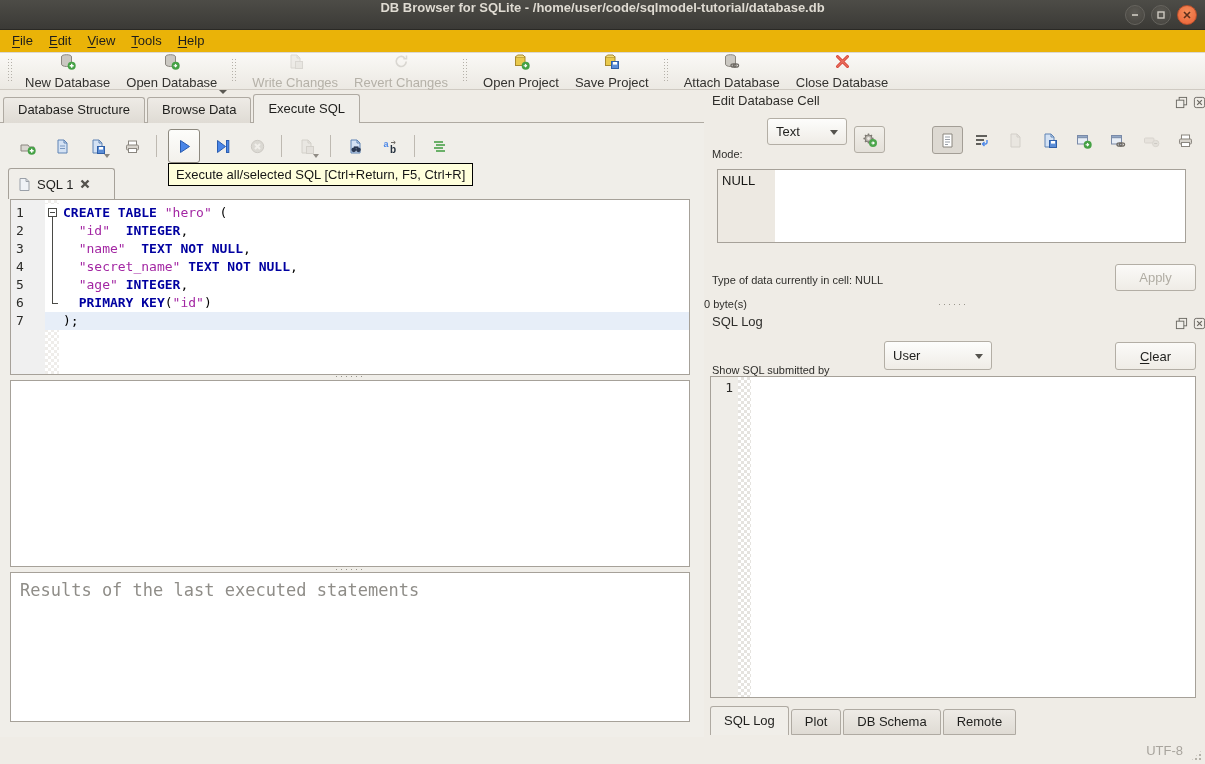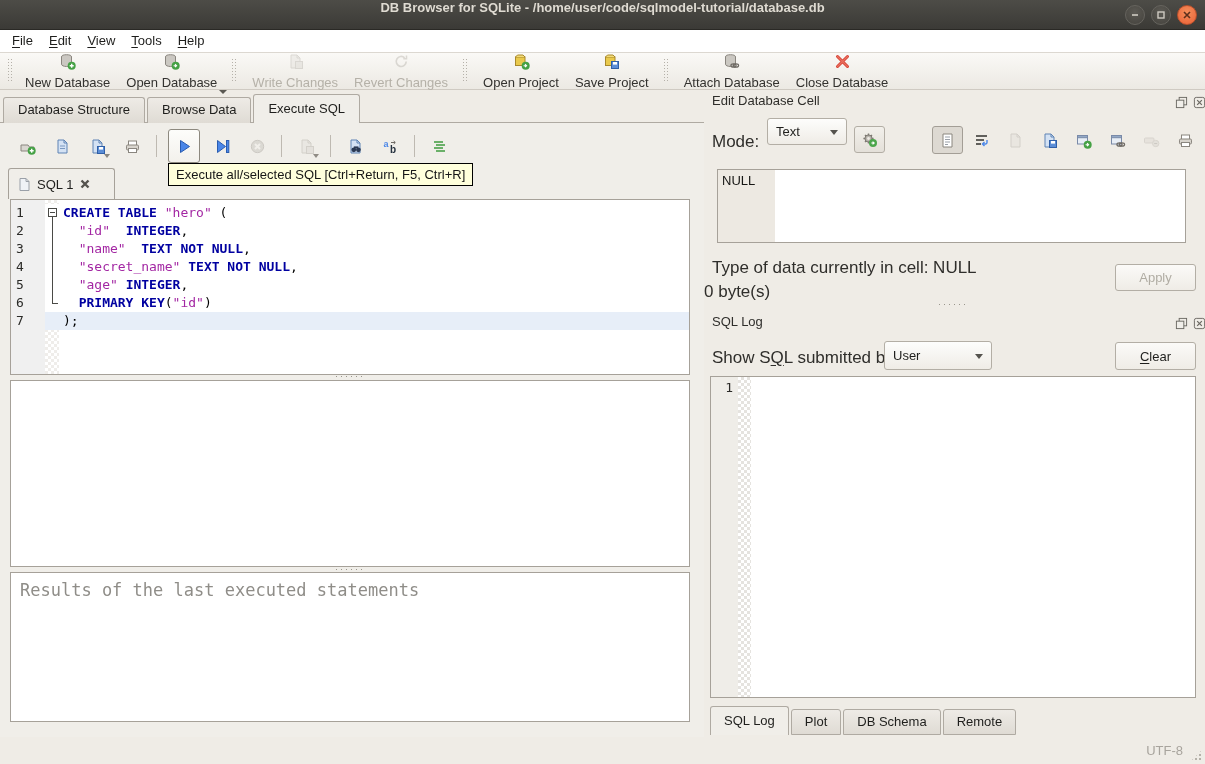--- a/index.html
+++ b/index.html
@@ -19,21 +19,21 @@
   .win-btn {
     width:20px; height:20px; border-radius:50%; display:flex; align-items:center; justify-content:center;
     background:radial-gradient(circle at 50% 35%, #5C5A54, #44423D); border:1px solid #66645E;
     color:#CFCBC2; font-size:11px; line-height:1; cursor:default;
   }
   .win-btn.close { background:radial-gradient(circle at 50% 35%, #F58E5A, #E96036); border:1px solid #B9502B; color:#5E2F1B; }
   .win-btn svg { display:block; }
   
   .menubar {
     position:absolute; left:0; top:30px; width:1205px; height:23px;
-    background:#ffffff; border-bottom:1px solid #DCD8D1; display:flex; align-items:stretch; padding-left:4px;
+    background:#eab308; border-bottom:1px solid #DCD8D1; display:flex; align-items:stretch; padding-left:4px;
   }
   .menu-item { padding:3px 8px 2px 8px; color:#1E1E1C; }
   .menu-item u { text-decoration:underline; text-underline-offset:2px; }
   
   .toolbar {
     position:absolute; left:0; top:53px; width:1205px; height:37px;
     background:linear-gradient(#FAF9F6,#ECE9E3); border-bottom:1px solid #CFCAC2;
     display:flex; align-items:center; padding:0 4px;
   }
   .tb-grip { width:7px; height:24px; margin:0 3px;
@@ -93,21 +93,21 @@
   .fold-end-h { position:absolute; left:6.5px; top:9px; width:6px; height:1px; background:#4A4A46; }
   
   .h-splitter { position:absolute; height:5px; display:flex; align-items:center; justify-content:center; }
   .h-splitter .dots { color:#8D897F; font-size:9px; letter-spacing:2px; line-height:5px; }
   .pane { position:absolute; background:#fff; border:1px solid #A6A199; }
   .results-placeholder { font-family:"DejaVu Sans Mono", monospace; font-size:17px; color:#8F8D88; padding:7px 9px; }
   
   .dock-title { position:absolute; font-size:13px; color:#2F2E2B; }
   .dock-btns { position:absolute; display:flex; gap:4px; }
   .dock-btn { width:14px; height:14px; display:flex; align-items:center; justify-content:center; }
-  .label13 { position:absolute; font-size:17px; color:#2F2E2B; }
+  .label13 { position:absolute; font-size:11px; color:#2F2E2B;margin-top:16px; }
   .combobox { position:absolute; background:linear-gradient(#FDFDFC,#EFECE6); border:1px solid #B3AEA5; border-radius:3px;
     display:flex; align-items:center; padding:0 8px; color:#1F1F1D; }
   .combobox .arrow { position:absolute; right:8px; top:50%; margin-top:-2px; width:0; height:0;
     border-left:4px solid transparent; border-right:4px solid transparent; border-top:5px solid #55534E; }
   .pushbtn { position:absolute; background:linear-gradient(#FBFAF8,#EFECE6); border:1px solid #B3AEA5; border-radius:3px;
     display:flex; align-items:center; justify-content:center; color:#1F1F1D; }
   .pushbtn.disabled { color:#B0ACA3; }
   .pushbtn u { text-decoration:underline; text-underline-offset:2px; }
   .iconbtn-row { position:absolute; display:flex; gap:3px; }
   .cell-iconbtn { width:31px; height:28px; display:flex; align-items:center; justify-content:center; border-radius:3px; }

